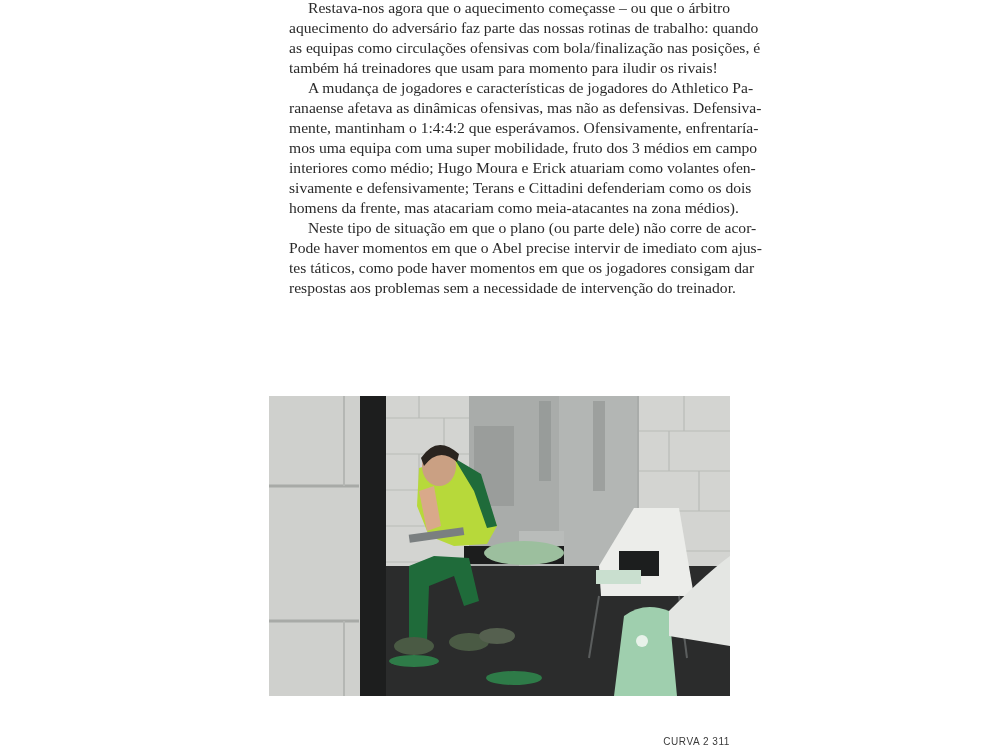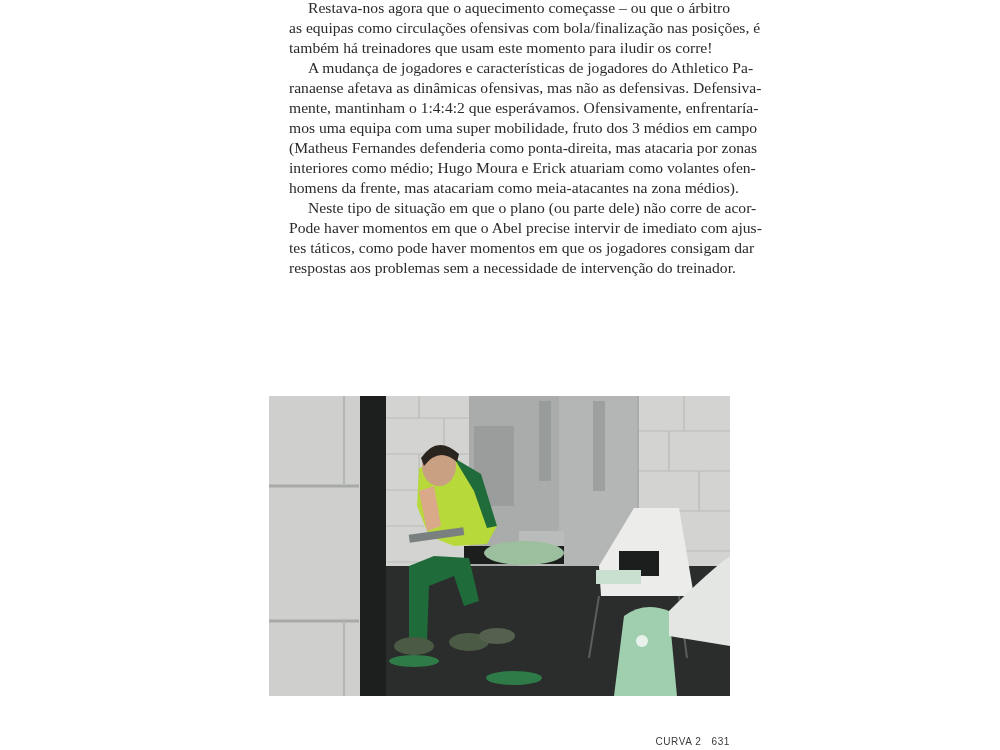--- a/index.html
+++ b/index.html
@@ -56,39 +56,40 @@
     .footer {
       position: absolute;
       top: 736px;
       right: 270px;
       font-family: "Liberation Sans", "DejaVu Sans", sans-serif;
       font-size: 10px;
       letter-spacing: 0.6px;
       color: #3a3a3a;
     }
     .footer .section {
-      margin-right: 10px;
+      margin-right: 3px;
     }
   </style>
 </head>
 <body>
 
 <div class="text-block">
   <p>
     <span class="line first">Restava-nos agora que o aquecimento começasse – ou que o árbitro</span>
+    <span class="line">aquecimento do adversário faz parte das nossas rotinas de trabalho: quando</span>
     <span class="line">as equipas como circulações ofensivas com bola/finalização nas posições, é</span>
-    <span class="line last">também há treinadores que usam este momento para iludir os corre!</span>
+    <span class="line last">também há treinadores que usam para momento para iludir os rivais!</span>
   </p>
   <p>
     <span class="line first">A mudança de jogadores e características de jogadores do Athletico Pa-</span>
     <span class="line">ranaense afetava as dinâmicas ofensivas, mas não as defensivas. Defensiva-</span>
     <span class="line">mente, mantinham o 1:4:4:2 que esperávamos. Ofensivamente, enfrentaría-</span>
     <span class="line">mos uma equipa com uma super mobilidade, fruto dos 3 médios em campo</span>
-    <span class="line">(Matheus Fernandes defenderia como ponta-direita, mas atacaria por zonas</span>
     <span class="line">interiores como médio; Hugo Moura e Erick atuariam como volantes ofen-</span>
+    <span class="line">sivamente e defensivamente; Terans e Cittadini defenderiam como os dois</span>
     <span class="line last">homens da frente, mas atacariam como meia-atacantes na zona médios).</span>
   </p>
   <p>
     <span class="line first">Neste tipo de situação em que o plano (ou parte dele) não corre de acor-</span>
     <span class="line">Pode haver momentos em que o Abel precise intervir de imediato com ajus-</span>
     <span class="line">tes táticos, como pode haver momentos em que os jogadores consigam dar</span>
     <span class="line">respostas aos problemas sem a necessidade de intervenção do treinador.</span>
   </p>
 </div>
 
@@ -167,14 +168,14 @@
     <line x1="410" y1="200" x2="418" y2="262" stroke="#5b5e5e" stroke-width="2"></line>
 
     <path d="M355,220 Q375,205 400,215 L408,300 L345,300 Z" fill="#9fcfae"></path>
     <circle cx="373" cy="245" r="6" fill="#e8f2ea"></circle>
 
     <path d="M400,215 Q440,175 461,160 L461,250 L400,240 Z" fill="#e4e6e3"></path>
   </svg>
 </div>
 
 <div class="footer">
-  <span class="section">CURVA 2</span><span>631</span>
+  <span class="section">CURVA 2</span><span>311</span>
 </div>
 
 </body></html>

